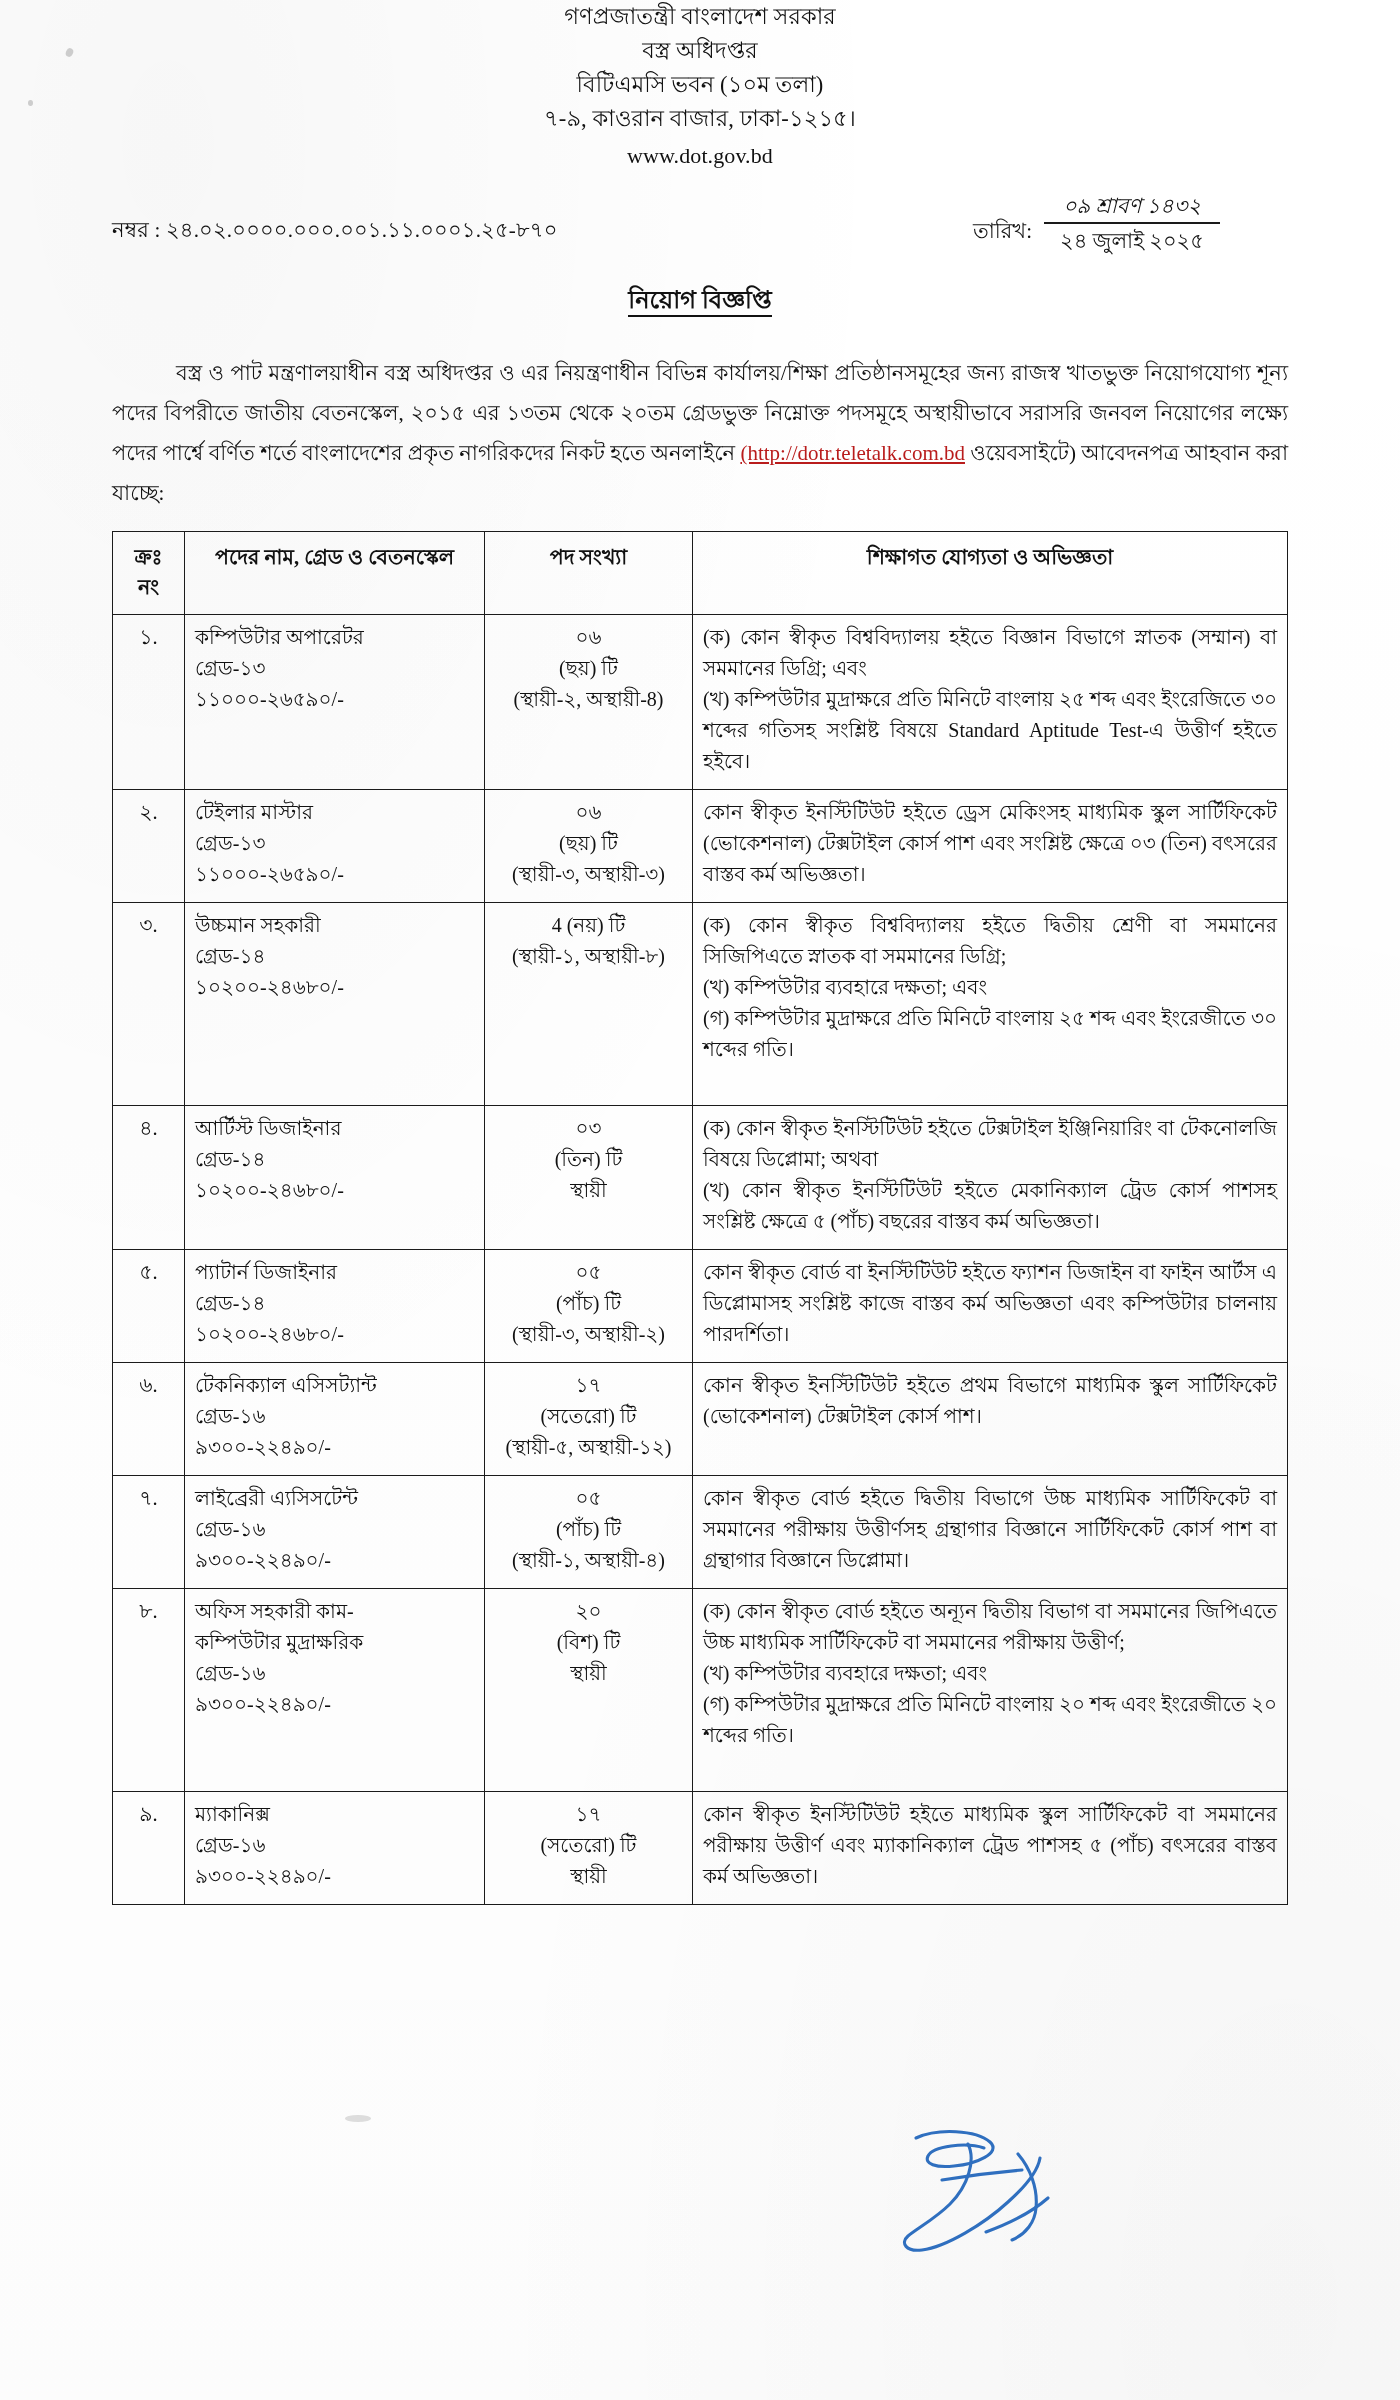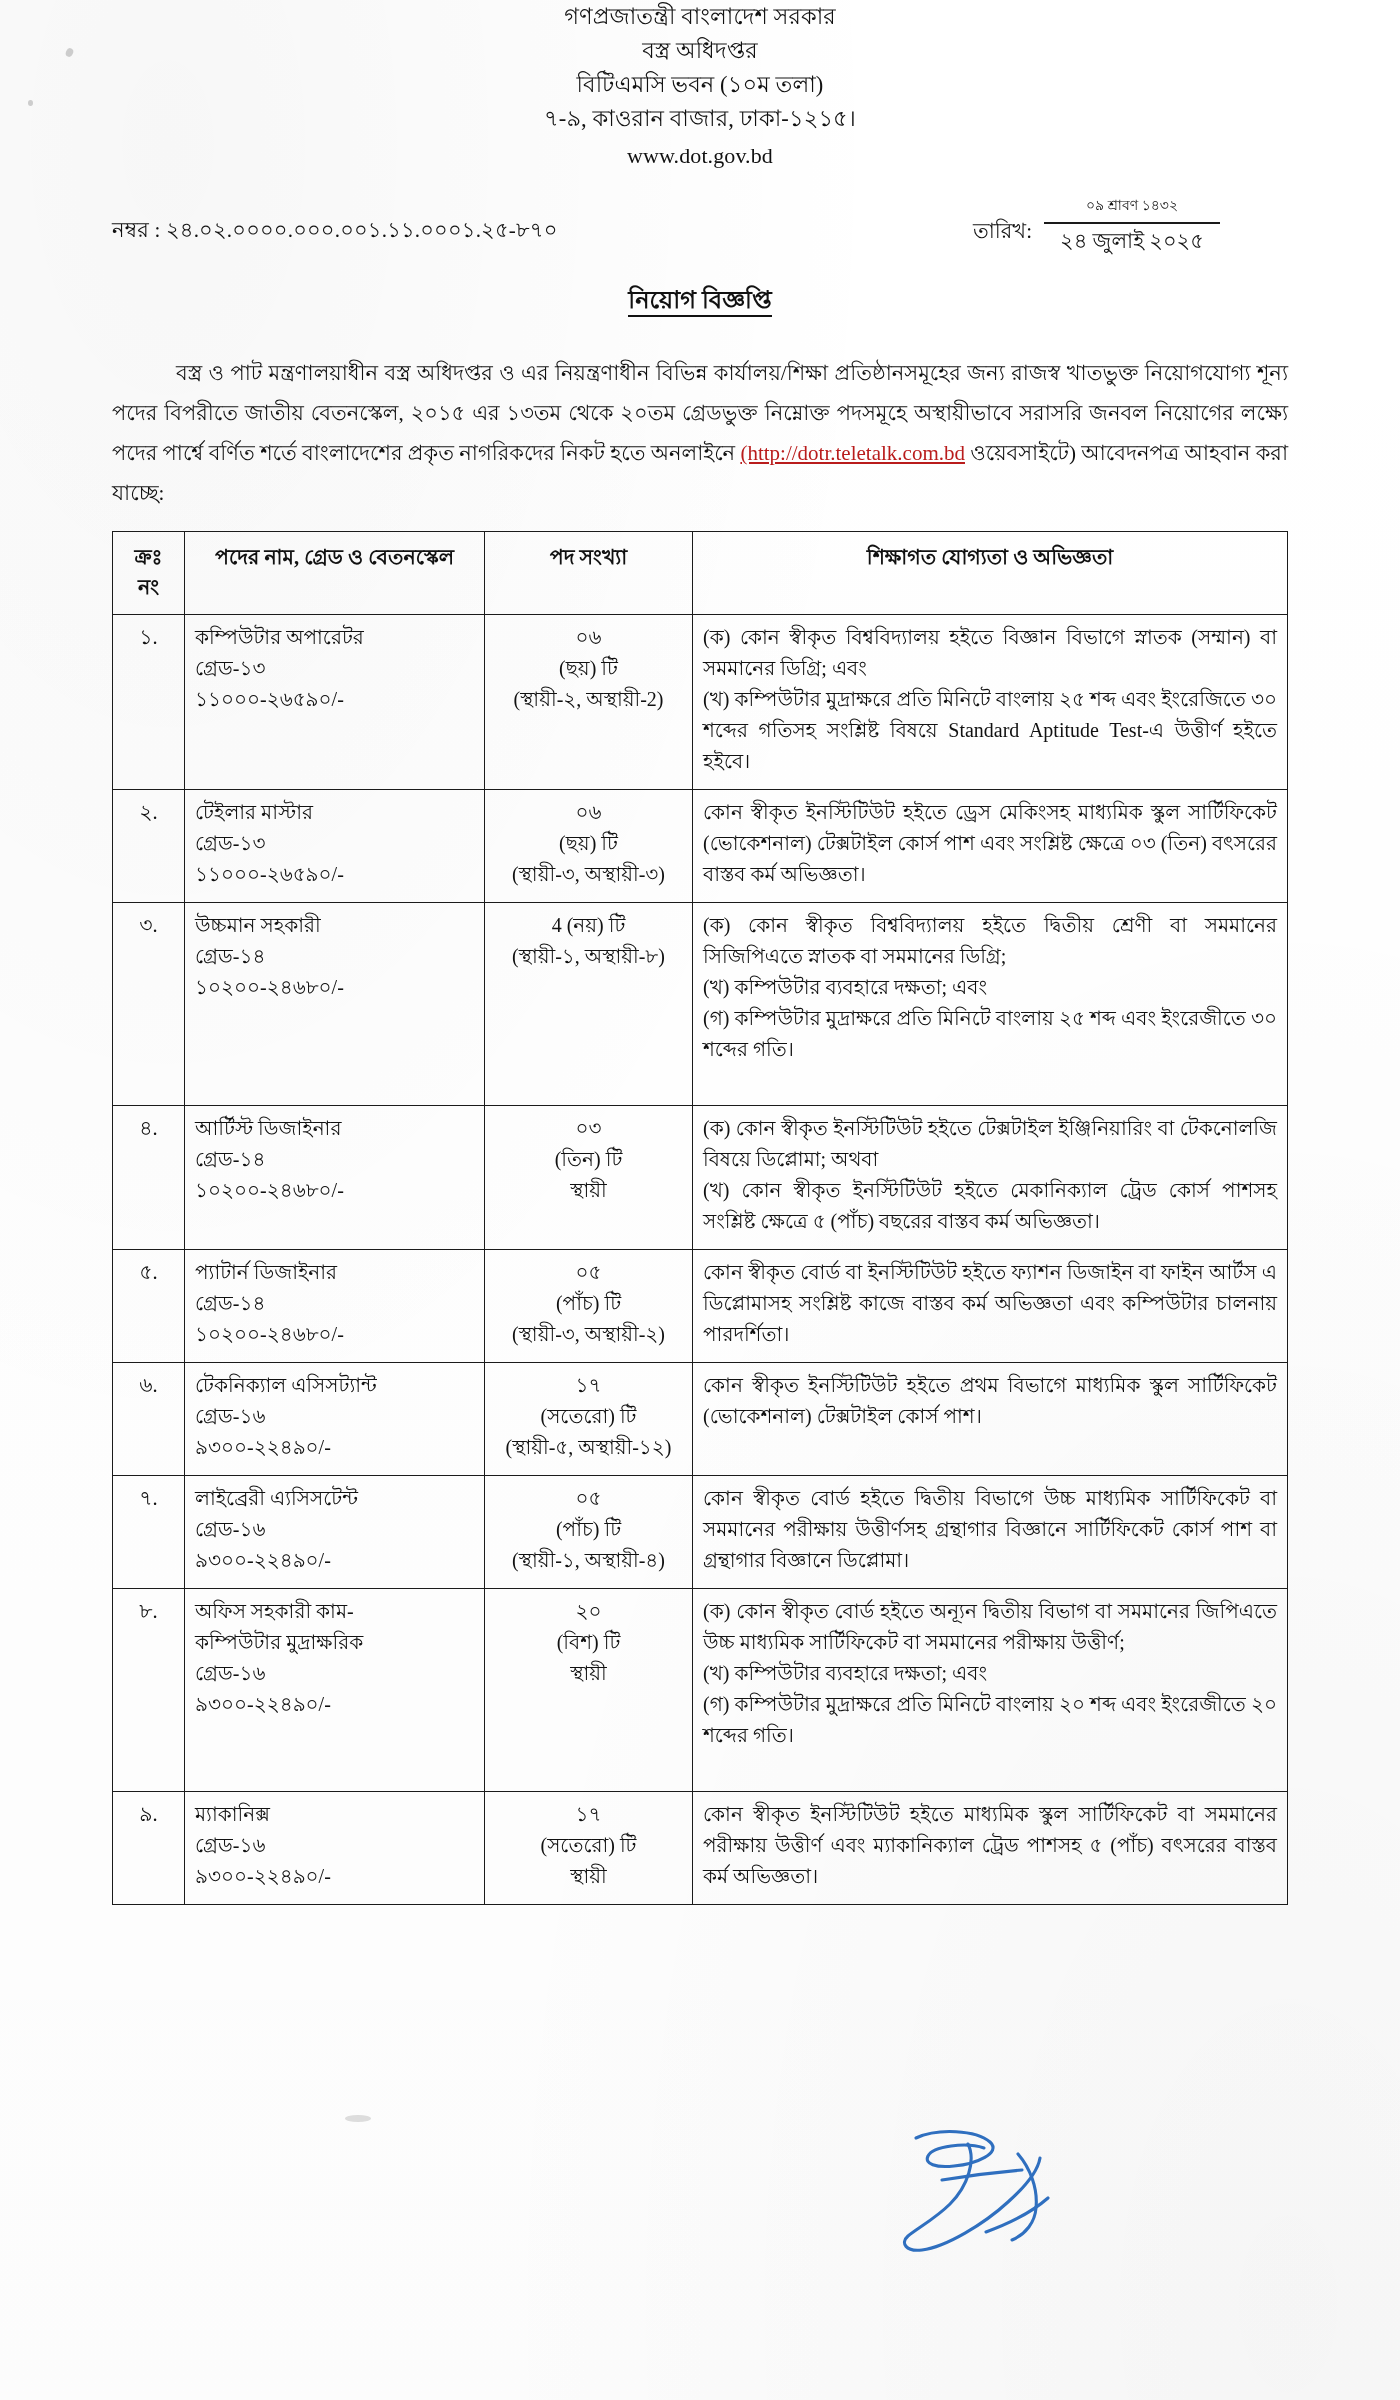--- a/index.html
+++ b/index.html
@@ -72,21 +72,21 @@
     gap: 12px;
     padding-right: 68px;
   }
   .date-label { white-space: nowrap; padding-top: 18px; }
   .date-stack {
     display: flex;
     flex-direction: column;
     align-items: center;
     min-width: 176px;
   }
-  .date-stack .d1 { font-size: 14px; line-height: 28px; white-space: nowrap;}
+  .date-stack .d1 { font-size: 21px; line-height: 28px; white-space: nowrap; font-style: italic;}
   .date-rule {
     width: 100%;
     height: 2px;
     background: #1a1a1a;
     margin: 2px 0 3px;
   }
   .date-stack .d2 { font-size: 21px; line-height: 28px; white-space: nowrap;}
 
   .doc-title {
     text-align: center;
@@ -234,21 +234,21 @@
           <tr class="r1">
             <td class="sl">১.</td>
             <td class="post">
               <span class="ln">কম্পিউটার অপারেটর</span>
               <span class="ln">গ্রেড-১৩</span>
               <span class="ln">১১০০০-২৬৫৯০/-</span>
             </td>
             <td class="num">
               <span class="ln">০৬</span>
               <span class="ln">(ছয়) টি</span>
-              <span class="ln">(স্থায়ী-২, অস্থায়ী-2)</span>
+              <span class="ln">(স্থায়ী-২, অস্থায়ী-8)</span>
             </td>
             <td class="qual">
               <p>(ক) কোন স্বীকৃত বিশ্ববিদ্যালয় হইতে বিজ্ঞান বিভাগে স্নাতক (সম্মান) বা সমমানের ডিগ্রি; এবং</p>
               <p>(খ) কম্পিউটার মুদ্রাক্ষরে প্রতি মিনিটে বাংলায় ২৫ শব্দ এবং ইংরেজিতে ৩০ শব্দের গতিসহ সংশ্লিষ্ট বিষয়ে Standard Aptitude Test-এ উত্তীর্ণ হইতে হইবে।</p>
             </td>
           </tr>
           <tr class="r2">
             <td class="sl">২.</td>
             <td class="post">
               <span class="ln">টেইলার মাস্টার</span>

